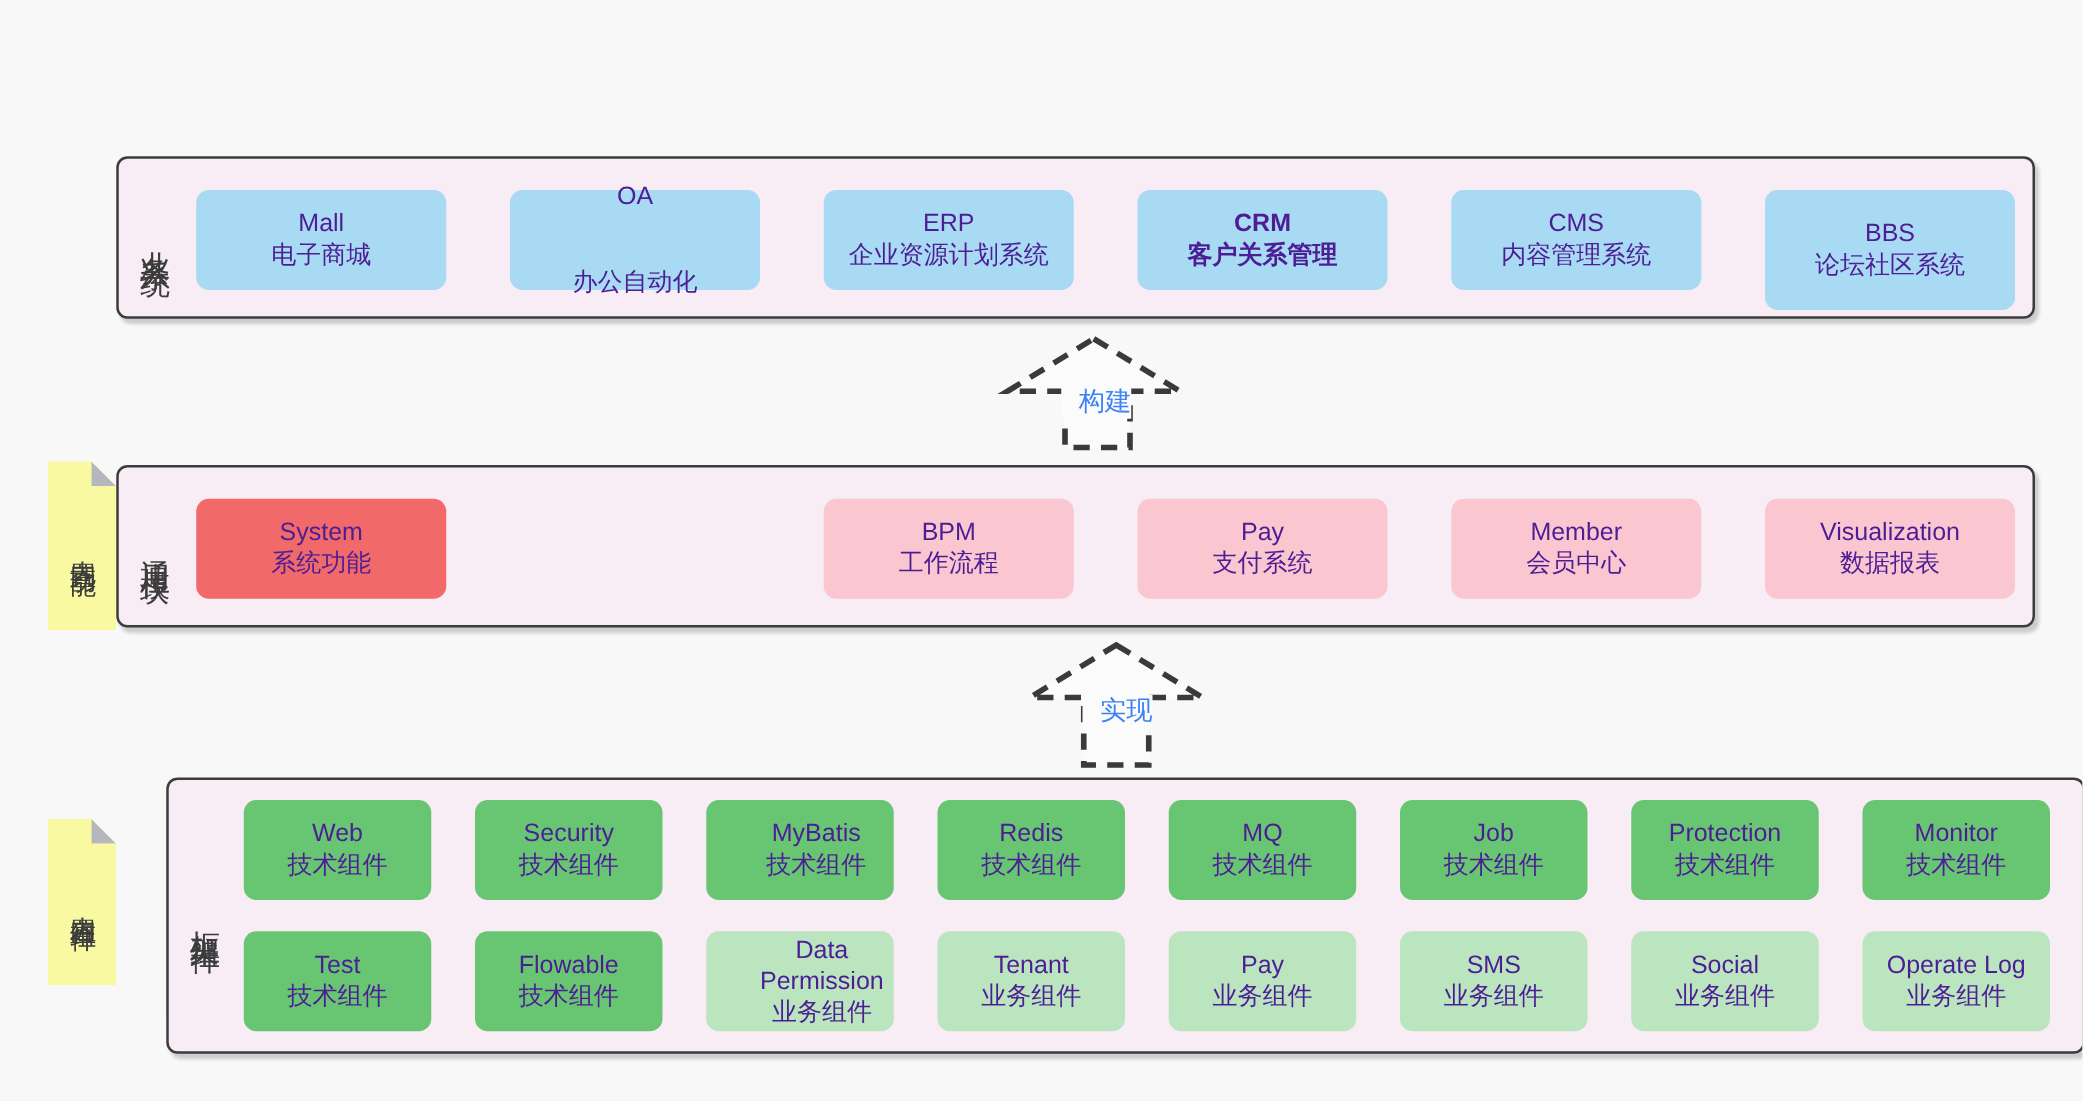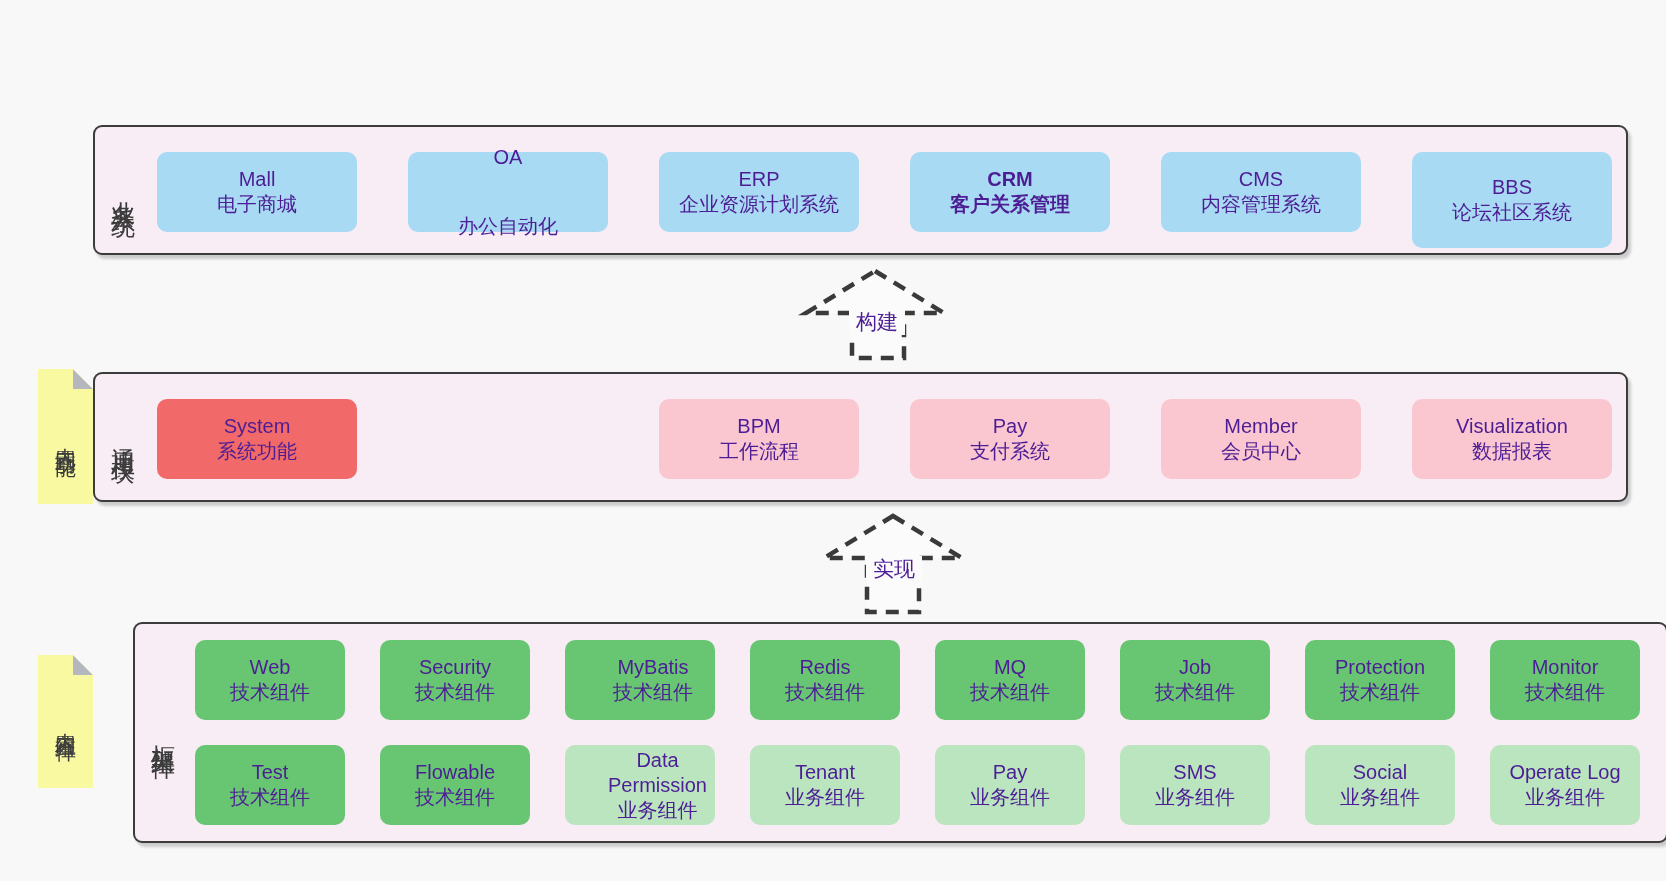--- a/index.html
+++ b/index.html
@@ -52,21 +52,21 @@
   }
   
   .arrow{position:absolute;overflow:visible;}
   #arrow-build{left:795px;top:265px;}
   #arrow-implement{left:815px;top:510px;}
   .arrow path{
     fill:#fbfbfb;stroke-width:4.5;stroke-dasharray:13 9;stroke-linejoin:miter;
   }
   .arrow-label{
     position:absolute;width:56px;height:26px;line-height:26px;
-    text-align:center;font-size:21px;color:#4c1d95;background:#fbfbfb;
+    text-align:right;font-size:21px;color:#3b82f6;background:#fbfbfb;
   }
   #arrow-build-label{left:849px;top:309px;}
   #arrow-implement-label{left:866px;top:556px;}
 </style>
 </head>
 <body>
 
 <div class="canvas">
 
   <div class="sticky" id="sticky-common" style="background: rgb(249, 249, 162);">

